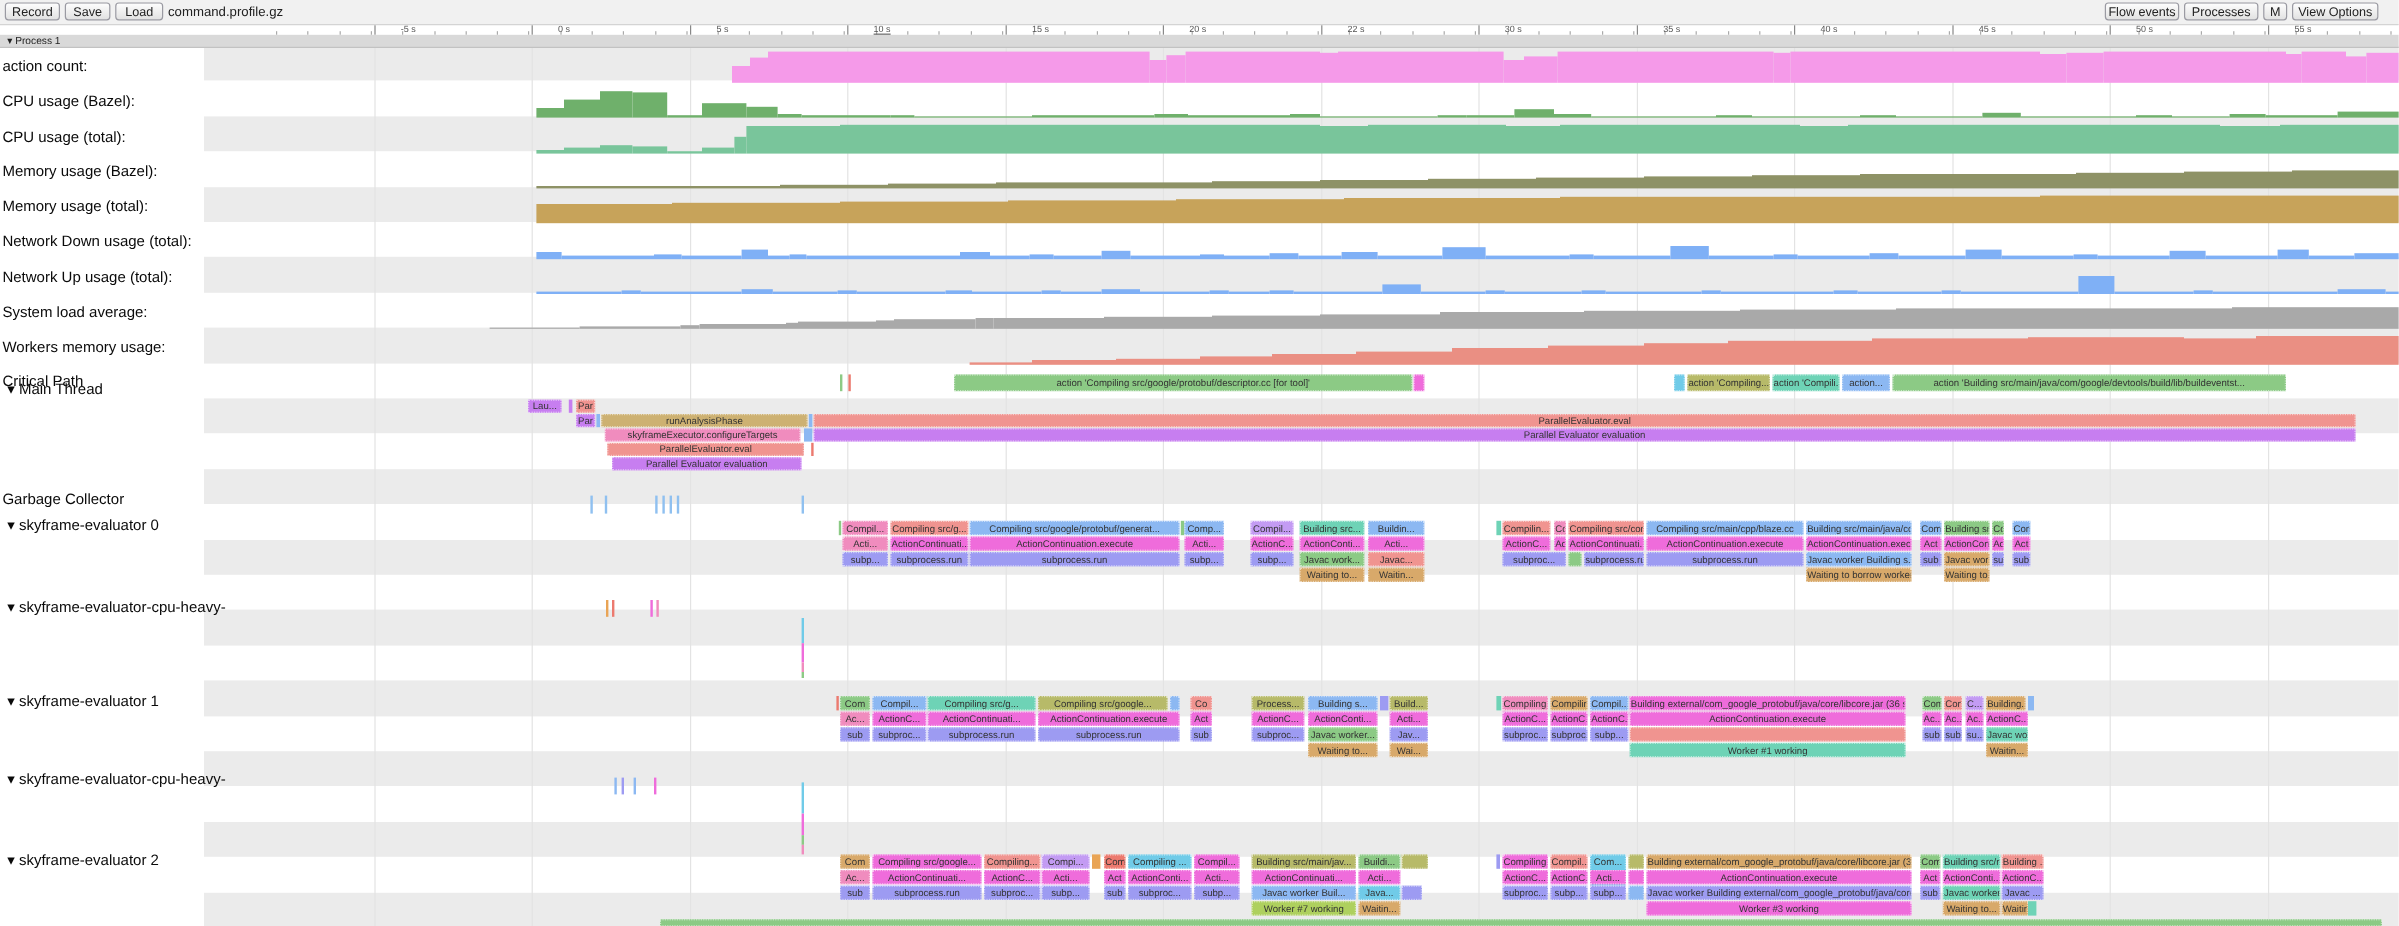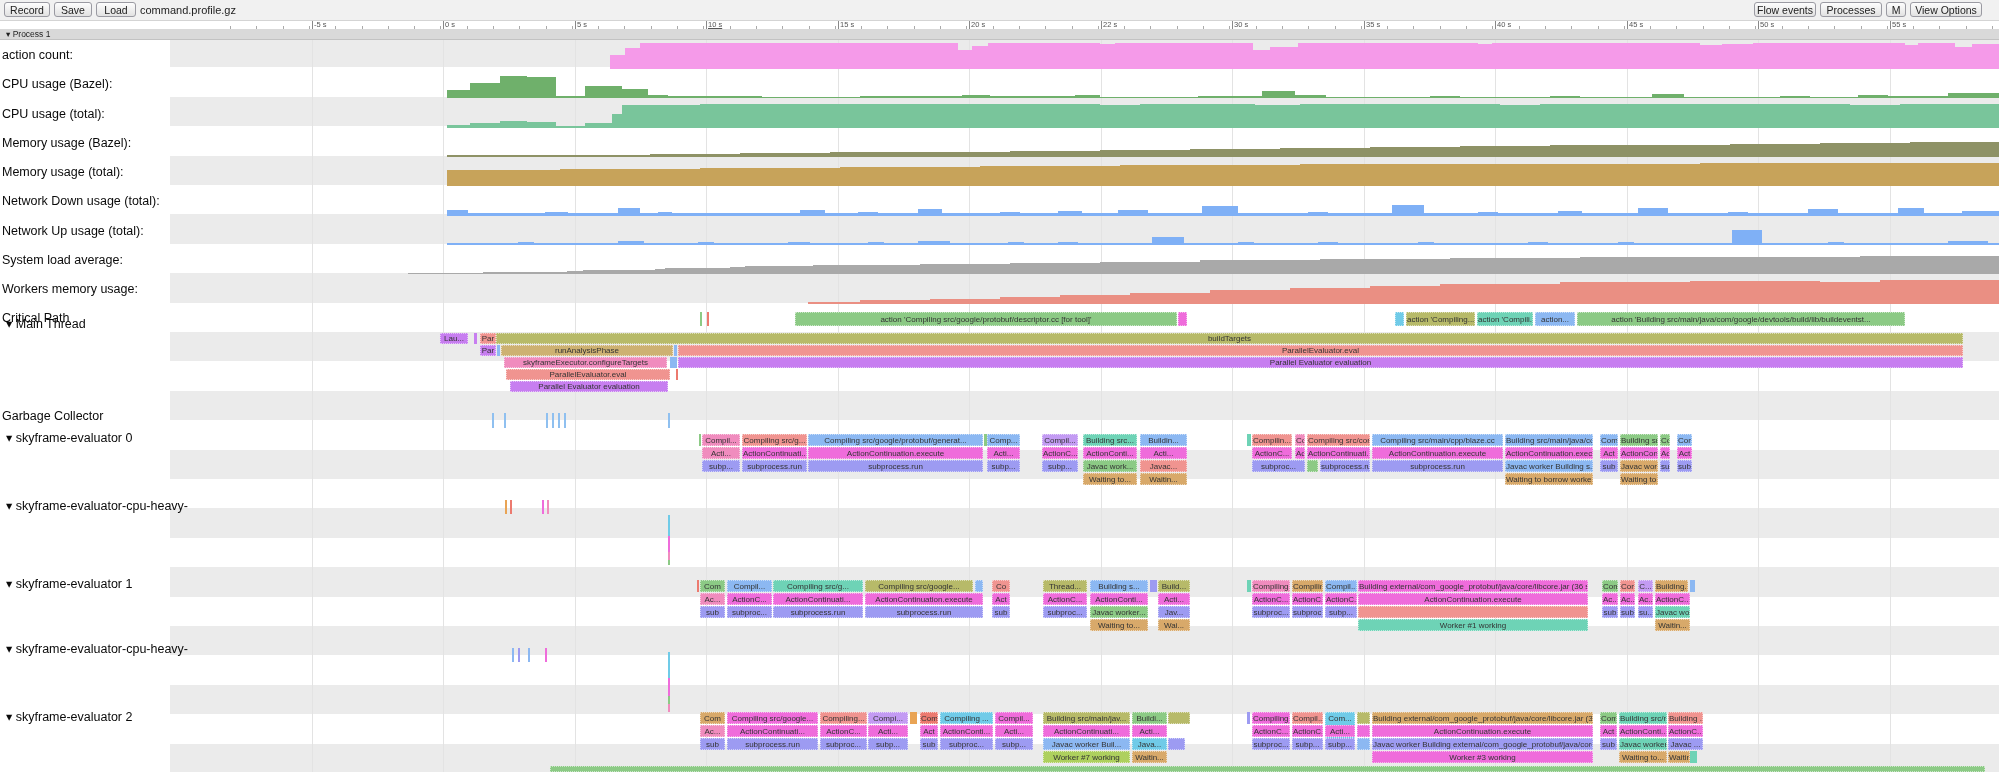--- a/index.html
+++ b/index.html
@@ -7,21 +7,21 @@
        font-family:"Liberation Sans",sans-serif;position:relative;}
   #toolbar{position:absolute;left:0;top:0;width:1999px;height:20px;background:#f1f1f1;
            border-bottom:1px solid #d4d4d4;z-index:10;}
   .tbtn{position:absolute;top:2px;height:15px;font-size:10.5px;line-height:14px;text-align:center;
         background:linear-gradient(#fdfdfd,#e2e2e2);border:1px solid #9a9aa2;border-radius:3px;
         color:#222;box-sizing:border-box;}
   #filename{position:absolute;left:140px;top:4px;font-size:11px;color:#222;}
   #ruler{position:absolute;left:0;top:20px;width:1999px;height:9px;background:#fff;z-index:9;}
   .tick-major{position:absolute;top:0;width:1px;height:9px;background:#888;}
   .tick-minor{position:absolute;top:6px;width:1px;height:3px;background:#aaa;}
-  .tick-label{position:absolute;top:0px;font-size:7.5px;color:#555;white-space:nowrap;}
+  .tick-label{position:absolute;top:0px;font-size:7.5px;color:#555;white-space:nowrap;margin-left:20px;}
   #process-bar{position:absolute;left:0;top:29px;width:1999px;height:10px;background:#d9d9d9;
                border-bottom:1px solid #c2c2c2;z-index:9;font-size:8.5px;color:#222;}
   #process-bar span{position:absolute;left:6px;top:0px;}
   #timeline{position:absolute;left:0;top:0;width:1999px;height:772px;}
   .stripe{position:absolute;background:#ebebeb;z-index:0;}
   .grid{position:absolute;width:1px;background:#e3e3e3;z-index:0;}
   .cseg{position:absolute;z-index:1;}
   .bar{position:absolute;z-index:2;font-size:8px;line-height:11px;color:#333;text-align:center;
        overflow:hidden;white-space:nowrap;box-sizing:border-box;border:1px dotted rgba(255,255,255,.55);}
   .tick{position:absolute;z-index:2;}
@@ -268,21 +268,20 @@
     <div class="bar" style="left: 795px; top: 312px; width: 382px; height: 14px; background: rgb(140, 202, 133); line-height: 13px;">action 'Compiling src/google/protobuf/descriptor.cc [for tool]'</div>
     <div class="bar" style="left: 1178px; top: 312px; width: 9px; height: 14px; background: rgb(239, 108, 219);"></div>
     <div class="bar" style="left: 1395px; top: 312px; width: 9px; height: 14px; background: rgb(112, 203, 232);"></div>
     <div class="bar" style="left: 1406px; top: 312px; width: 69px; height: 14px; background: rgb(183, 186, 105); line-height: 13px;">action 'Compiling...</div>
     <div class="bar" style="left: 1477px; top: 312px; width: 56px; height: 14px; background: rgb(110, 211, 182); line-height: 13px;">action 'Compili...</div>
     <div class="bar" style="left: 1535px; top: 312px; width: 40px; height: 14px; background: rgb(140, 184, 242); line-height: 13px;">action...</div>
     <div class="bar" style="left: 1577px; top: 312px; width: 328px; height: 14px; background: rgb(140, 202, 133); line-height: 13px;">action 'Building src/main/java/com/google/devtools/build/lib/buildeventst...</div>
     <div class="bar" style="left: 440px; top: 333px; width: 28px; height: 11px; background: rgb(199, 126, 240); line-height: 10px;">Lau...</div>
     <div class="bar" style="left: 474px; top: 333px; width: 3px; height: 11px; background: rgb(199, 126, 240); border: none;"></div>
     <div class="bar" style="left: 480px; top: 333px; width: 16px; height: 11px; background: rgb(240, 148, 144); line-height: 10px;">Par</div>
-    <div class="bar" style="left: 496px; top: 333px; width: 1467px; height: 11px; background: rgb(183, 186, 105); line-height: 10px;">buildTargets</div>
     <div class="bar" style="left: 480px; top: 345px; width: 16px; height: 11px; background: rgb(199, 126, 240); line-height: 10px;">Par</div>
     <div class="bar" style="left: 497px; top: 345px; width: 3px; height: 11px; background: rgb(140, 184, 242); border: none;"></div>
     <div class="bar" style="left: 501px; top: 345px; width: 172px; height: 11px; background: rgb(205, 177, 114); line-height: 10px;">runAnalysisPhase</div>
     <div class="bar" style="left: 674px; top: 345px; width: 3px; height: 11px; background: rgb(140, 184, 242); border: none;"></div>
     <div class="bar" style="left: 678px; top: 345px; width: 1285px; height: 11px; background: rgb(240, 148, 144); line-height: 10px;">ParallelEvaluator.eval</div>
     <div class="bar" style="left: 504px; top: 357px; width: 163px; height: 11px; background: rgb(240, 140, 190); line-height: 10px;">skyframeExecutor.configureTargets</div>
     <div class="bar" style="left: 670px; top: 357px; width: 7px; height: 11px; background: rgb(140, 184, 242); border: none;"></div>
     <div class="bar" style="left: 678px; top: 357px; width: 1285px; height: 11px; background: rgb(199, 126, 240); line-height: 10px;">Parallel Evaluator evaluation</div>
     <div class="bar" style="left: 506px; top: 369px; width: 164px; height: 11px; background: rgb(240, 148, 144); line-height: 10px;">ParallelEvaluator.eval</div>
     <div class="bar" style="left: 676px; top: 369px; width: 2px; height: 11px; background: rgb(236, 122, 111); border: none;"></div>
@@ -342,21 +341,21 @@
     <div class="bar" style="left: 1140px; top: 473px; width: 47px; height: 12px; background: rgb(216, 169, 106); line-height: 11px;">Waitin...</div>
     <div class="bar" style="left: 1505px; top: 473px; width: 88px; height: 12px; background: rgb(216, 169, 106); line-height: 11px;">Waiting to borrow worker</div>
     <div class="bar" style="left: 1620px; top: 473px; width: 38px; height: 12px; background: rgb(216, 169, 106); line-height: 11px;">Waiting to...</div>
     <div class="bar" style="left: 697px; top: 580px; width: 2px; height: 12px; background: rgb(236, 122, 111); border: none;"></div>
     <div class="bar" style="left: 700px; top: 580px; width: 25px; height: 12px; background: rgb(140, 202, 133); line-height: 11px;">Com</div>
     <div class="bar" style="left: 727px; top: 580px; width: 45px; height: 12px; background: rgb(140, 184, 242); line-height: 11px;">Compil...</div>
     <div class="bar" style="left: 773px; top: 580px; width: 90px; height: 12px; background: rgb(110, 211, 182); line-height: 11px;">Compiling src/g...</div>
     <div class="bar" style="left: 865px; top: 580px; width: 108px; height: 12px; background: rgb(183, 186, 105); line-height: 11px;">Compiling src/google...</div>
     <div class="bar" style="left: 975px; top: 580px; width: 8px; height: 12px; background: rgb(140, 184, 242);"></div>
     <div class="bar" style="left: 992px; top: 580px; width: 18px; height: 12px; background: rgb(240, 148, 144); line-height: 11px;">Co</div>
-    <div class="bar" style="left: 1043px; top: 580px; width: 44px; height: 12px; background: rgb(183, 186, 105); line-height: 11px;">Thread...</div>
+    <div class="bar" style="left: 1043px; top: 580px; width: 44px; height: 12px; background: rgb(183, 186, 105); line-height: 11px;">Process...</div>
     <div class="bar" style="left: 1090px; top: 580px; width: 58px; height: 12px; background: rgb(140, 184, 242); line-height: 11px;">Building s...</div>
     <div class="bar" style="left: 1150px; top: 580px; width: 7px; height: 12px; background: rgb(157, 155, 242); border: none;"></div>
     <div class="bar" style="left: 1158px; top: 580px; width: 32px; height: 12px; background: rgb(183, 186, 105); line-height: 11px;">Build...</div>
     <div class="bar" style="left: 1247px; top: 580px; width: 4px; height: 12px; background: rgb(110, 211, 182); border: none;"></div>
     <div class="bar" style="left: 1252px; top: 580px; width: 38px; height: 12px; background: rgb(240, 140, 190); line-height: 11px;">Compiling ...</div>
     <div class="bar" style="left: 1292px; top: 580px; width: 31px; height: 12px; background: rgb(216, 169, 106); line-height: 11px;">Compilin...</div>
     <div class="bar" style="left: 1325px; top: 580px; width: 32px; height: 12px; background: rgb(140, 184, 242); line-height: 11px;">Compil...</div>
     <div class="bar" style="left: 1358px; top: 580px; width: 230px; height: 12px; background: rgb(239, 108, 219); line-height: 11px;">Building external/com_google_protobuf/java/core/libcore.jar (36 source fi...</div>
     <div class="bar" style="left: 1602px; top: 580px; width: 16px; height: 12px; background: rgb(140, 202, 133); line-height: 11px;">Com</div>
     <div class="bar" style="left: 1620px; top: 580px; width: 15px; height: 12px; background: rgb(240, 148, 144); line-height: 11px;">Com</div>

